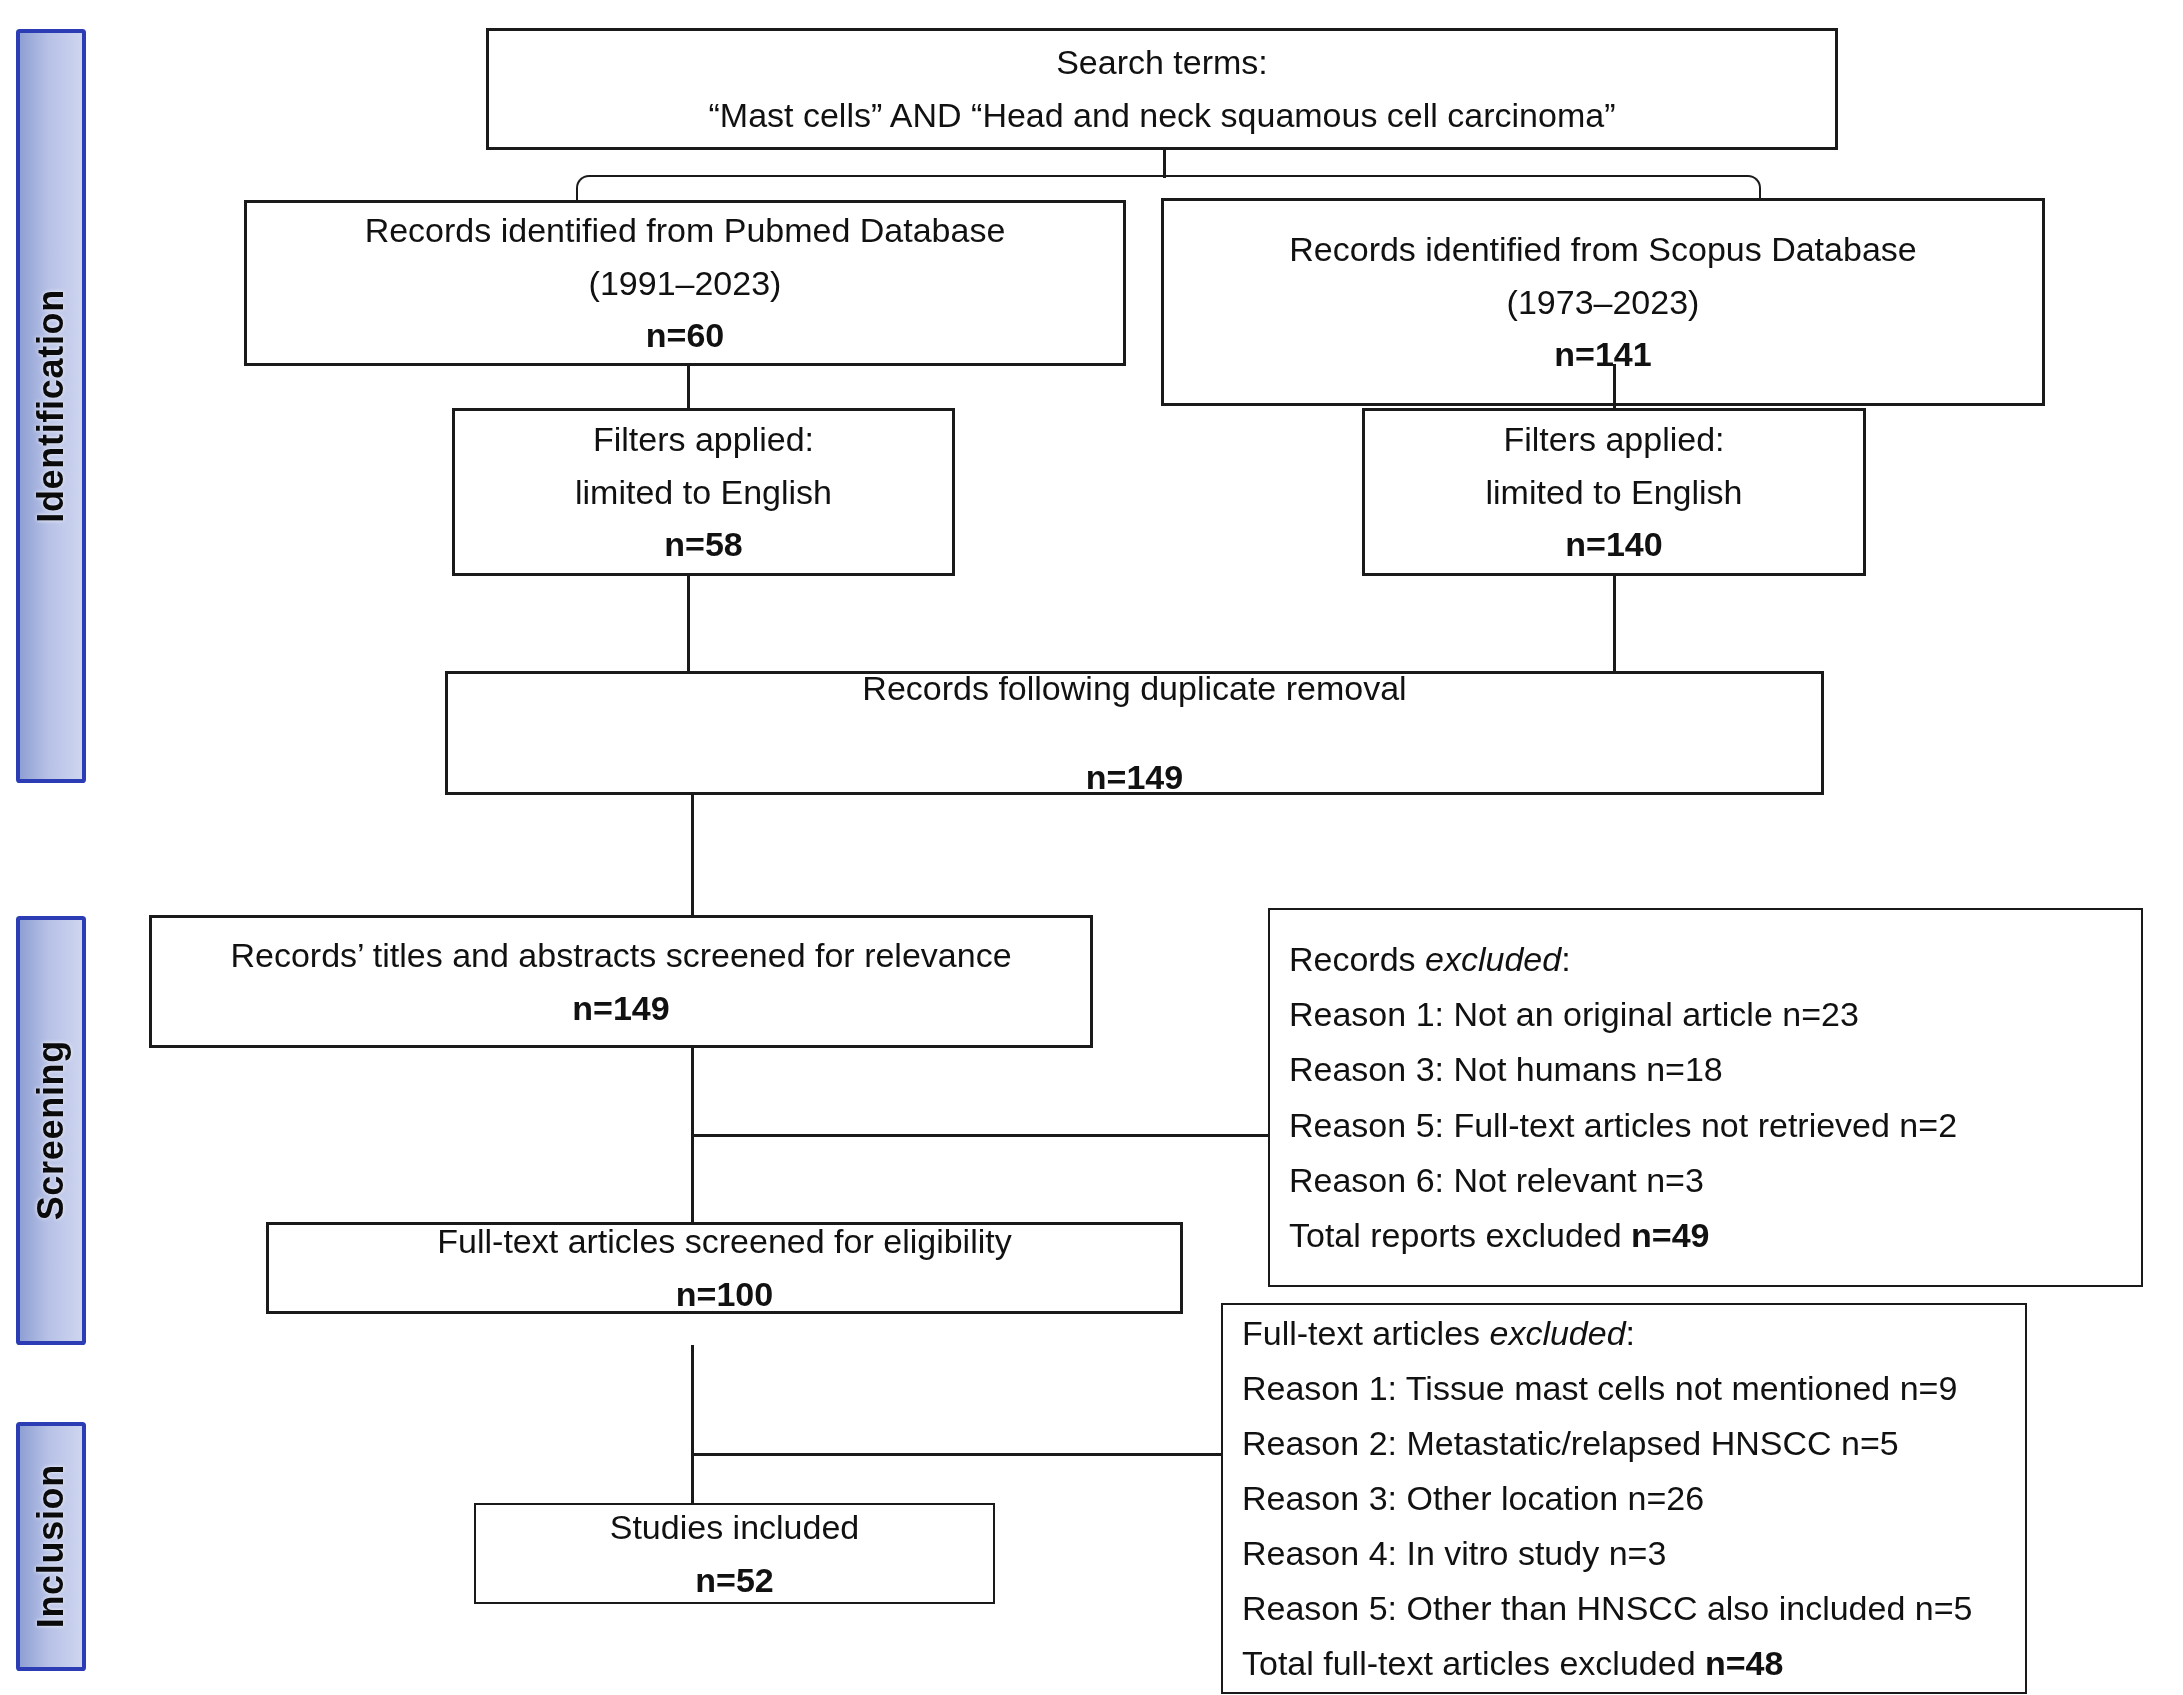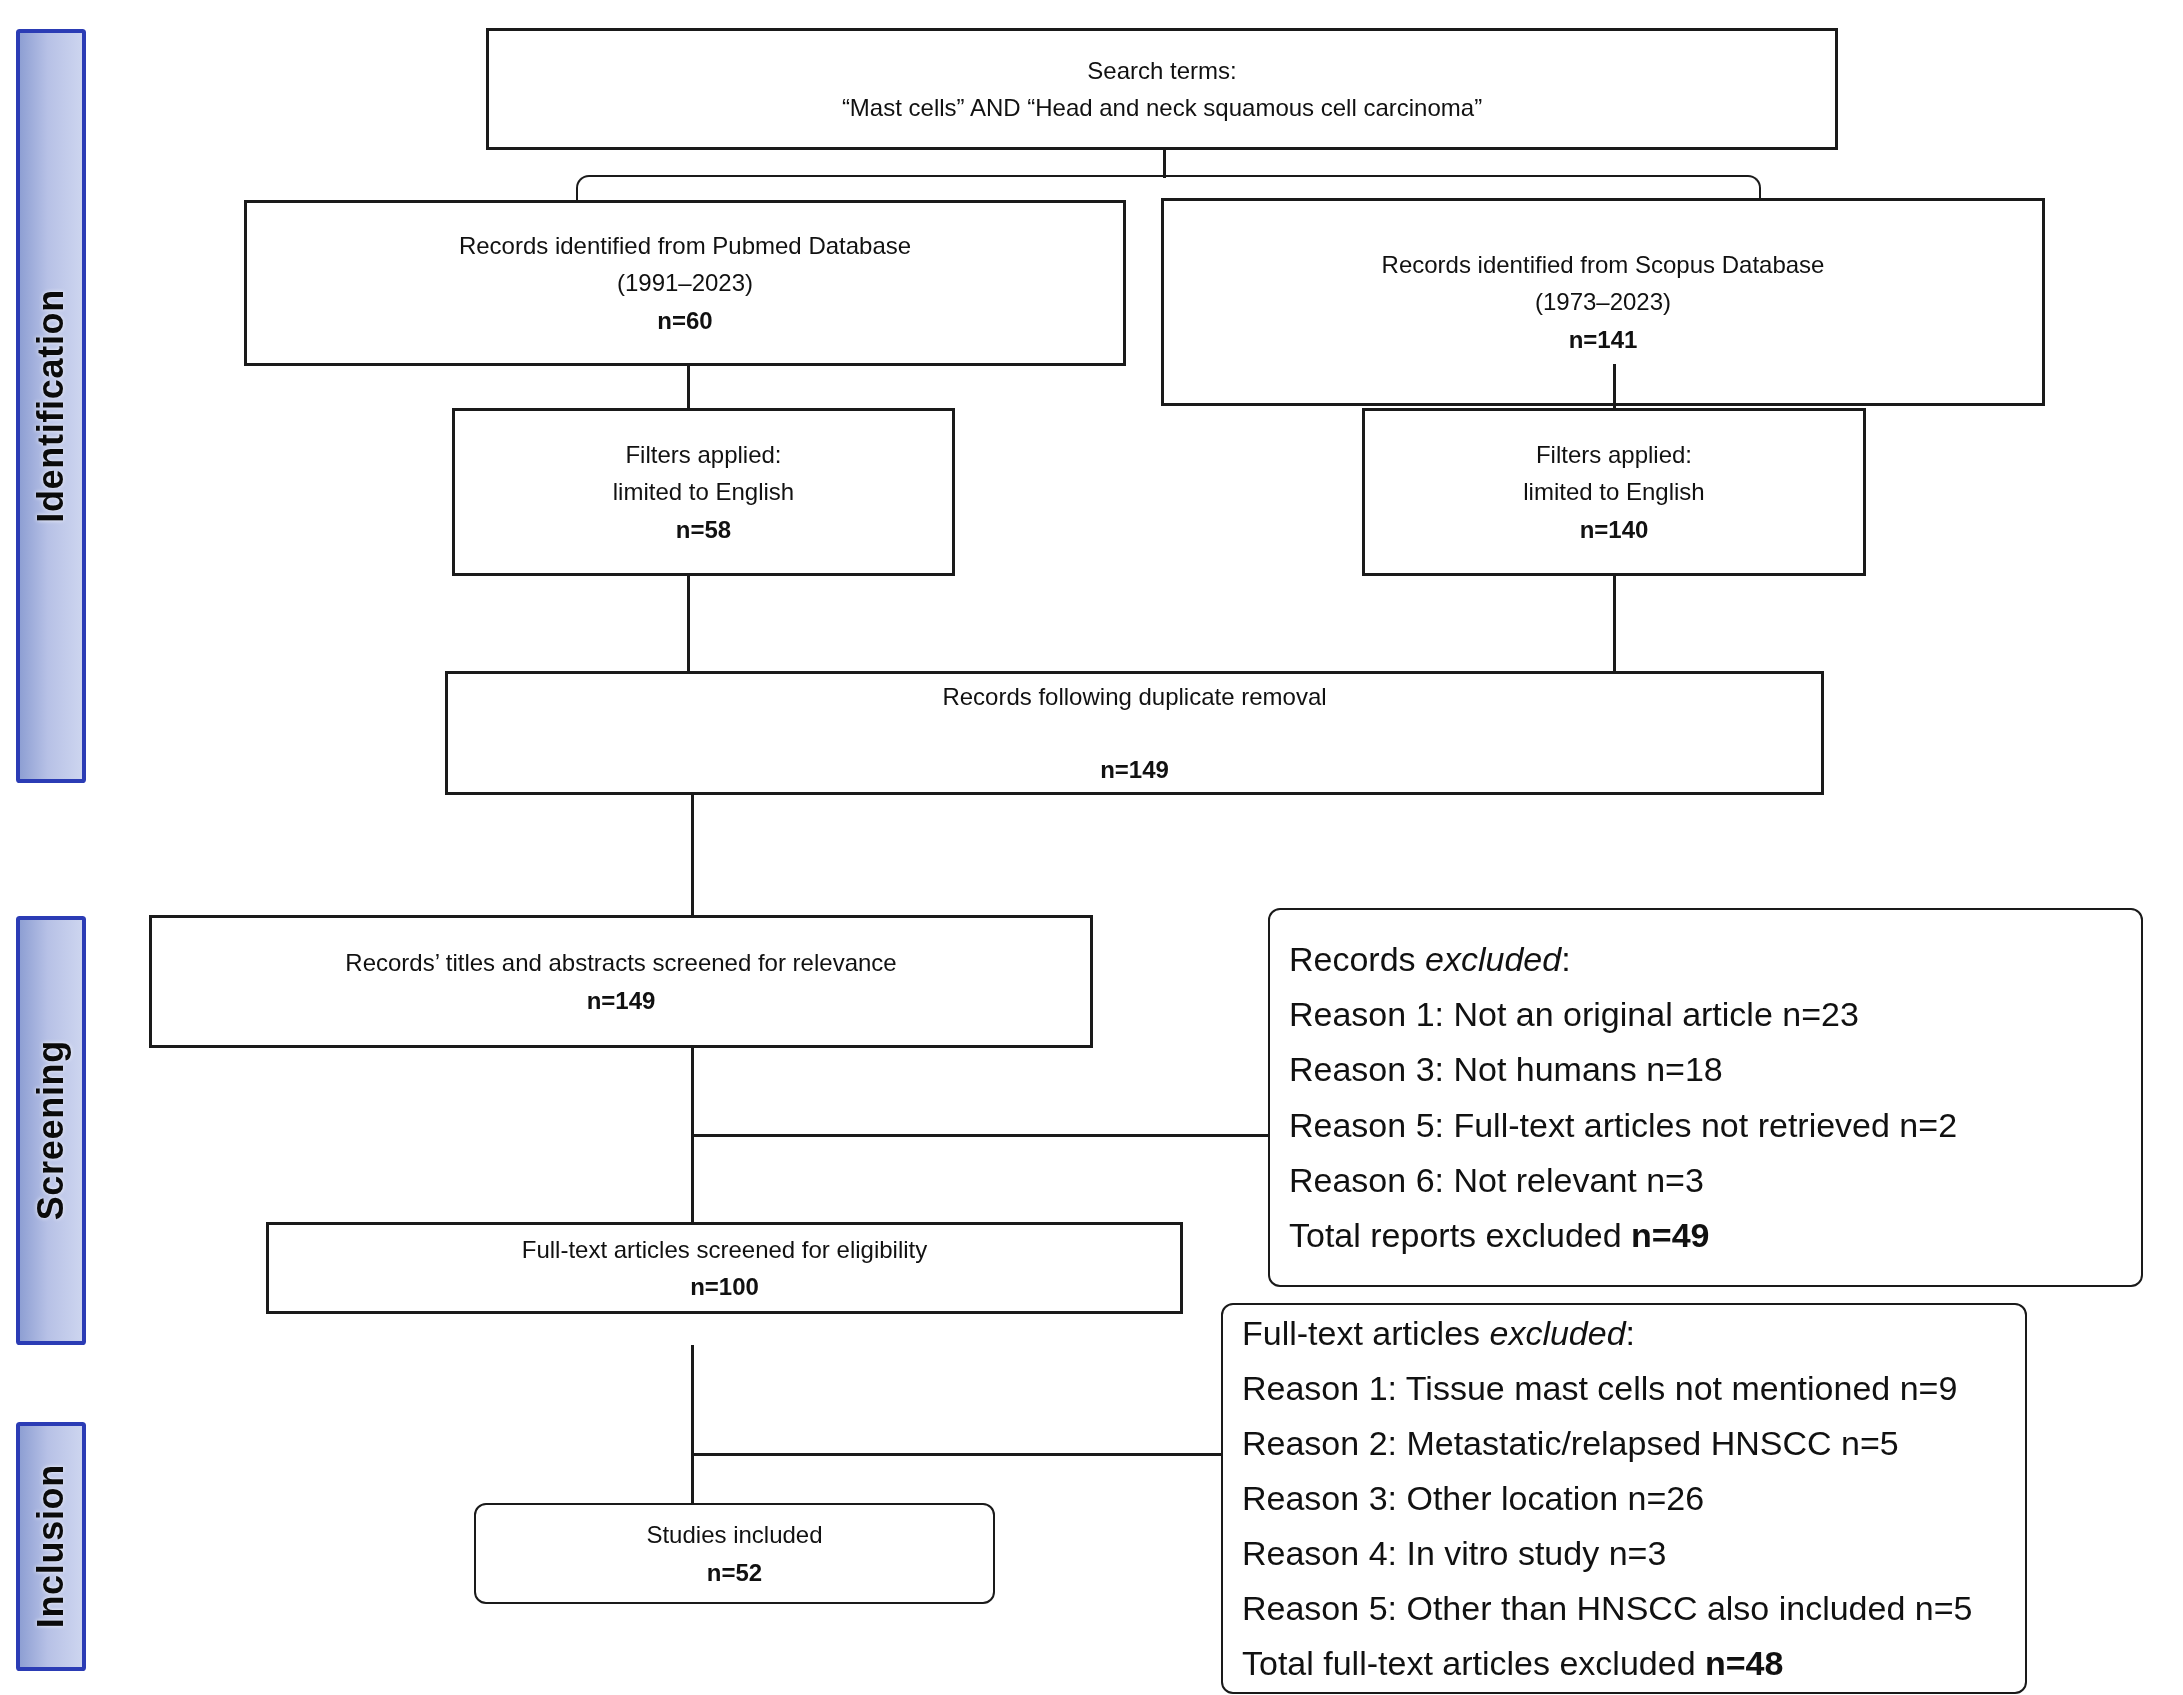--- a/index.html
+++ b/index.html
@@ -18,24 +18,24 @@
   .box{
     position:absolute;
     background:#ffffff;
     border:3.6px solid var(--box-border);
     box-sizing:border-box;
     display:flex;
     flex-direction:column;
     justify-content:center;
     align-items:center;
     text-align:center;
-    font-size:24px;
+    font-size:34px;
     line-height:1.55;
   }
-  .box.thin{border-width:2.9px;border-radius:12px;}
+  .box.thin{border-width:2.9px;}
   .box.listbox{
     justify-content:center;
     align-items:flex-start;
     text-align:left;
     padding:10.2px 19px;
     line-height:1.62;
     font-size:34px;
   }
   .bold{font-weight:700;}
   .italic{font-style:italic;}

